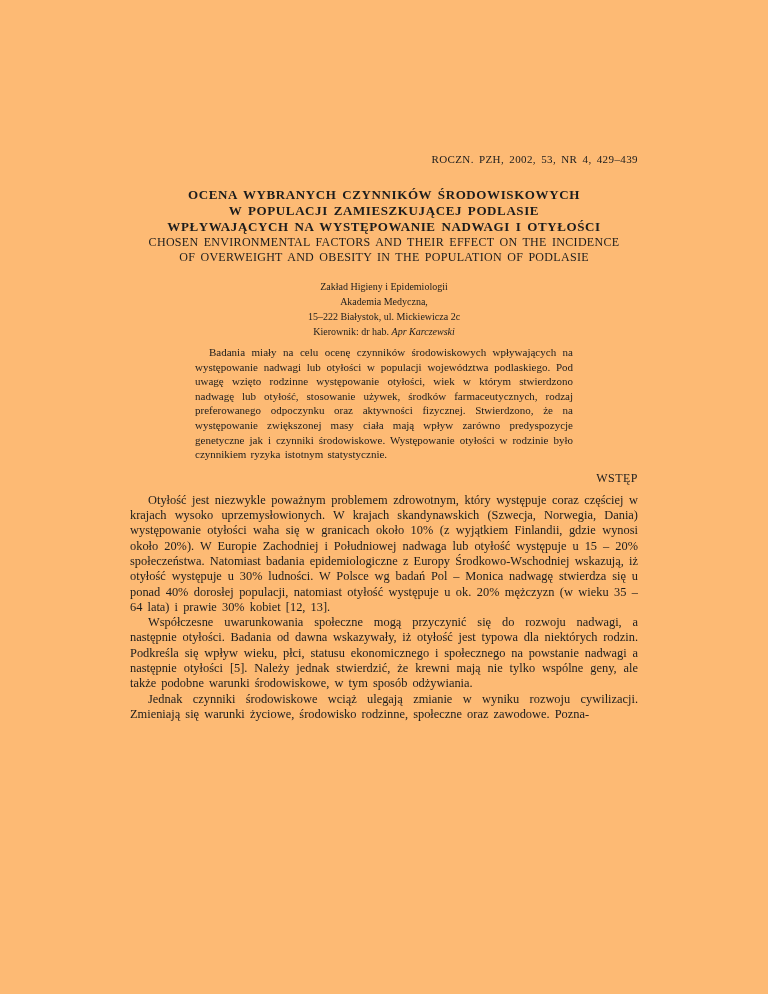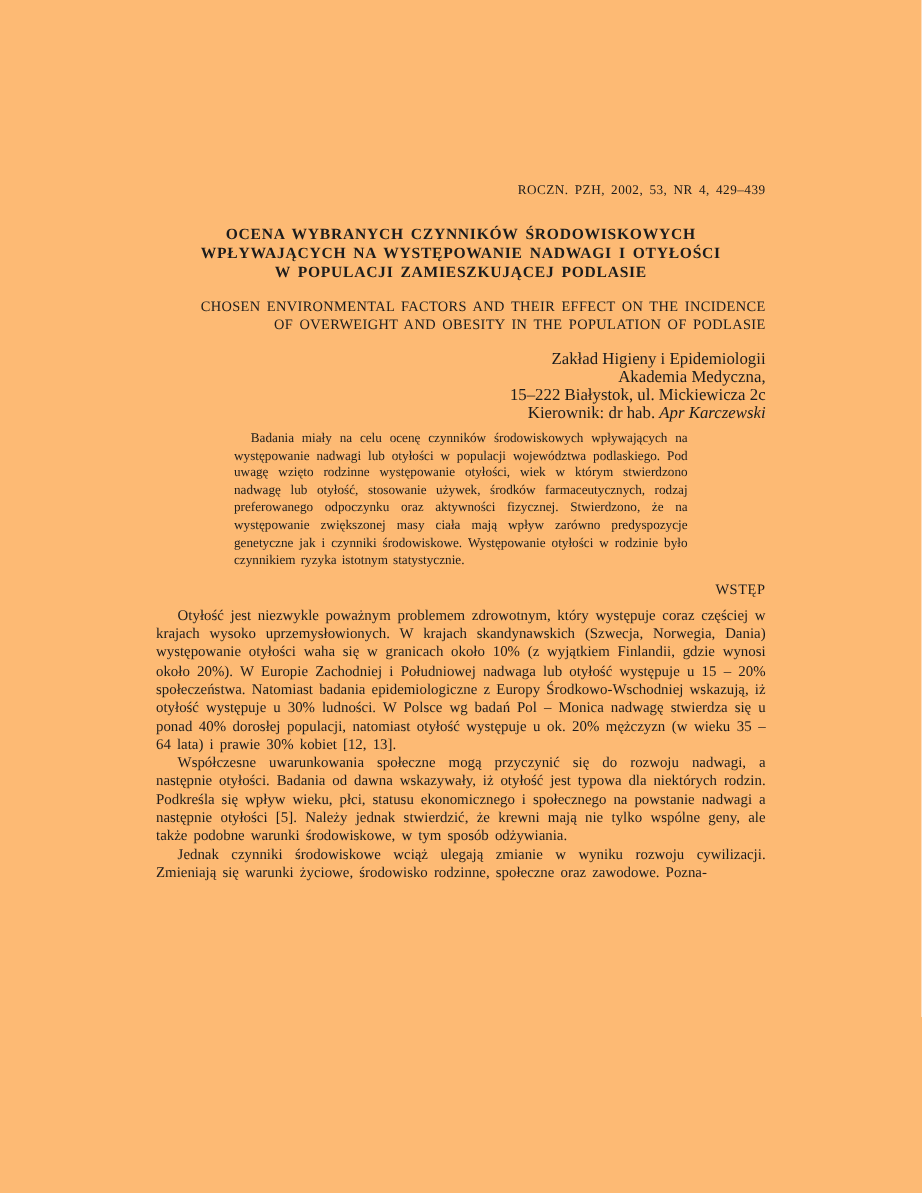--- a/index.html
+++ b/index.html
@@ -41,33 +41,32 @@
   .title-pl {
     margin-top: 22px;
     text-align: center;
     font-weight: bold;
     font-size: 13px;
     line-height: 16px;
     letter-spacing: 0.6px;
     word-spacing: 2px;
   }
   .title-en {
-    margin-top: 13px;
-    text-align: right;
+    text-align: center;
     font-weight: normal;
     font-size: 12px;
     line-height: 15px;
     letter-spacing: 0.3px;
     word-spacing: 2px;
     font-family: Liberation Serif, serif;
   }
   .affiliation {
     margin-top: 14px;
-    text-align: right;
-    font-size: 14px;
+    text-align: center;
+    font-size: 10px;
     line-height: 15px;
   }
   .affiliation .it { font-style: italic; }
   .abstract {
     margin: 6px 65px 0 65px;
     font-size: 11px;
     line-height: 14.6px;
     text-align: justify;
     text-indent: 14px;
     word-spacing: 1.5px;
@@ -94,22 +93,22 @@
 <body>
 
 <div class="page">
   <div class="content">
 
     <div class="journal-header">ROCZN. PZH, 2002, 53, NR 4, 429–439</div>
 
 
     <div class="title-pl">
       <div>OCENA WYBRANYCH CZYNNIKÓW ŚRODOWISKOWYCH</div>
+      <div>W POPULACJI ZAMIESZKUJĄCEJ PODLASIE</div>
       <div>WPŁYWAJĄCYCH NA WYSTĘPOWANIE NADWAGI I OTYŁOŚCI</div>
-      <div>W POPULACJI ZAMIESZKUJĄCEJ PODLASIE</div>
     </div>
 
     <div class="title-en">
       <div>CHOSEN ENVIRONMENTAL FACTORS AND THEIR EFFECT ON THE INCIDENCE</div>
       <div>OF OVERWEIGHT AND OBESITY IN THE POPULATION OF PODLASIE</div>
     </div>
 
     <div class="affiliation">
       <div>Zakład Higieny i Epidemiologii</div>
       <div>Akademia Medyczna,</div>

